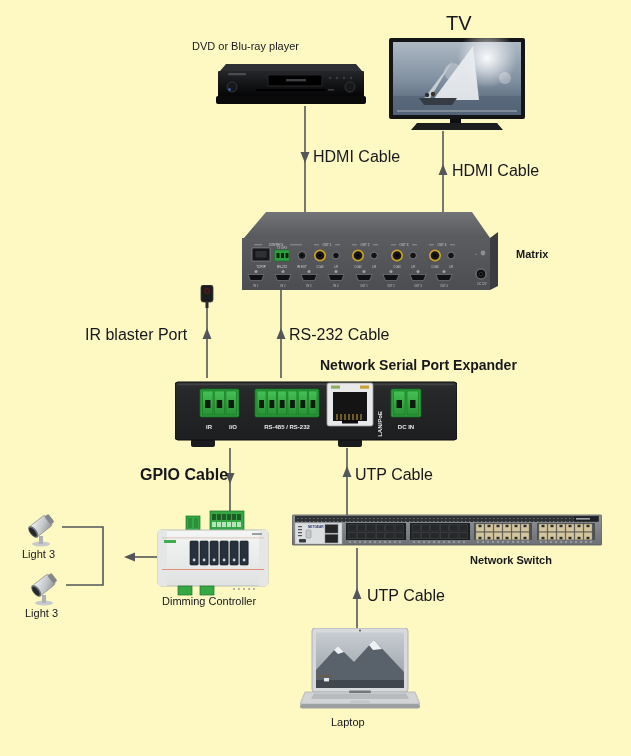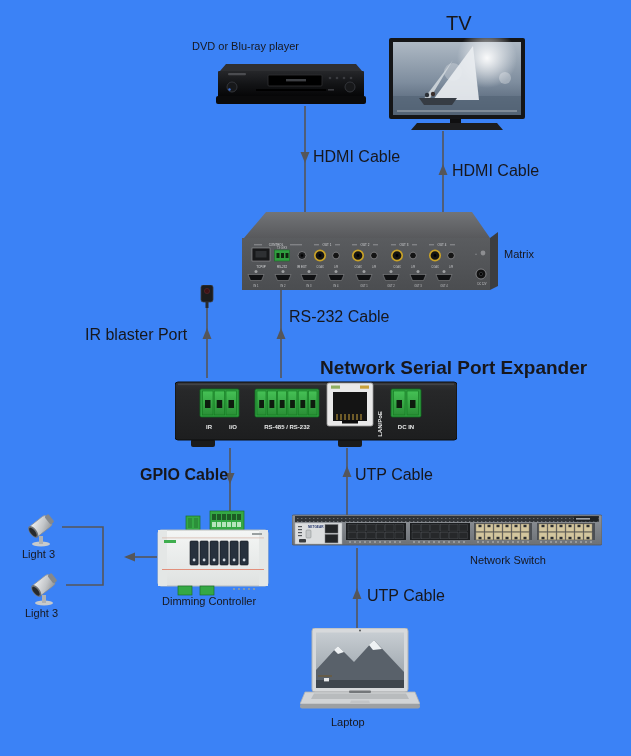--- a/index.html
+++ b/index.html
@@ -1,21 +1,21 @@
 <!DOCTYPE html>
 <html><head>
 <meta charset="utf-8">
 <style>
   html,body{margin:0;padding:0;background:#ffffff;}
-  #canvas{position:relative;width:631px;height:756px;background:#3b82f6;overflow:hidden;
+  #canvas{position:relative;width:631px;height:756px;background:#fef9c3;overflow:hidden;
           font-family:"Liberation Sans",sans-serif;}
   .abs{position:absolute;}
   .label{position:absolute;color:#17171c;font-size:11px;white-space:nowrap;line-height:1.1;}
   .label.big{font-size:20px;}
-  .label.bold{font-weight:bold;font-size:19px;}
+  .label.bold{font-weight:bold;font-size:14px;}
   .cable-label{position:absolute;color:#17171c;font-size:16px;white-space:nowrap;line-height:1.1;}
   svg{display:block;}
   svg text{font-family:"Liberation Sans",sans-serif;}
   .mx-t{fill:#d8d9db;font-size:3px;text-anchor:middle;}
   .mx-t2{fill:#c8c9cb;font-size:2.6px;text-anchor:middle;}
   .ex-t{fill:#e9eaea;font-size:6px;font-weight:bold;text-anchor:middle;}
 </style>
 </head>
 <body>
 
@@ -40,32 +40,32 @@
       <polygon points="276.5,339 285.5,339 281,328"></polygon>
       <polygon points="225.5,473 234.5,473 230,484"></polygon>
       <polygon points="342.5,477 351.5,477 347,466"></polygon>
       <polygon points="352.5,599 361.5,599 357,588"></polygon>
       <polygon points="135,552.5 135,561.5 124,557"></polygon>
     </g>
   </svg>
 
   <div class="label big" style="left:446px;top:12px;">TV</div>
   <div class="label" style="left:192px;top:40px;">DVD or Blu-ray player</div>
-  <div class="label" style="left:504px;top:248px;">Matrix</div>
+  <div class="label" style="left:516px;top:248px;font-weight:bold;">Matrix</div>
   <div class="label bold" style="left:320px;top:358px;">Network Serial Port Expander</div>
   <div class="label" style="left:147px;top:595px;margin-left:15px;">Dimming Controller</div>
-  <div class="label" style="left:470px;top:554px;">Network Switch</div>
+  <div class="label" style="left:470px;top:554px;font-weight:bold;">Network Switch</div>
   <div class="label" style="left:331px;top:716px;">Laptop</div>
   <div class="label" style="left:22px;top:548px;">Light 3</div>
   <div class="label" style="left:25px;top:607px;">Light 3</div>
 
   <div class="cable-label" style="left:313px;top:148px;">HDMI Cable</div>
   <div class="cable-label" style="left:452px;top:162px;">HDMI Cable</div>
   <div class="cable-label" style="left:85px;top:326px;">IR blaster Port</div>
-  <div class="cable-label" style="left:289px;top:308px;">RS-232 Cable</div>
+  <div class="cable-label" style="left:289px;top:326px;">RS-232 Cable</div>
   <div class="cable-label" style="left:140px;top:466px;font-weight:bold;">GPIO Cable</div>
   <div class="cable-label" style="left:355px;top:466px;">UTP Cable</div>
   <div class="cable-label" style="left:367px;top:587px;">UTP Cable</div>
 
   <svg class="abs" style="left:216px;top:62px" width="150" height="46" viewBox="0 0 150 46">
     <defs>
       <linearGradient id="dvdBody" x1="0" y1="0" x2="0" y2="1">
         <stop offset="0" stop-color="#26272a"></stop>
           <stop offset="0.5" stop-color="#121315"></stop>
           <stop offset="1" stop-color="#040405"></stop>

